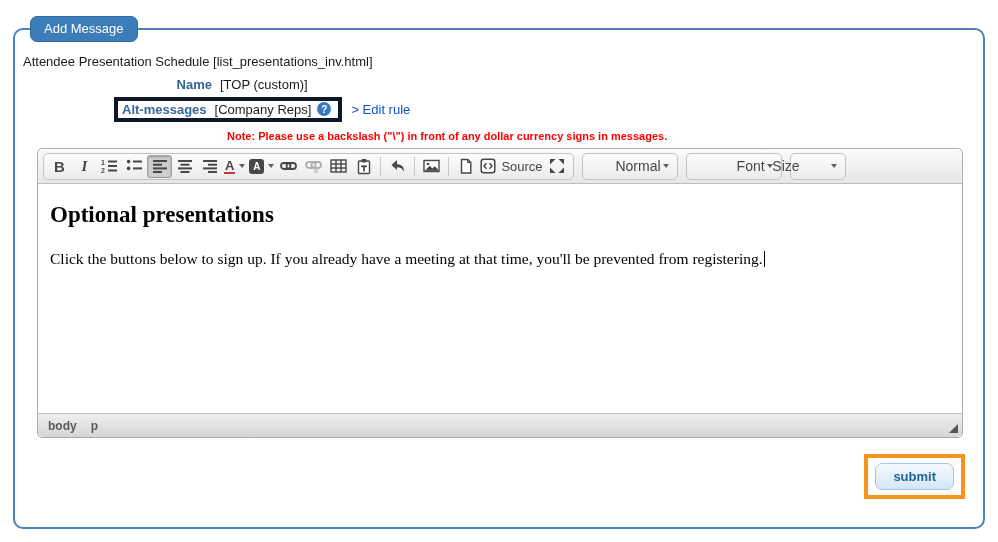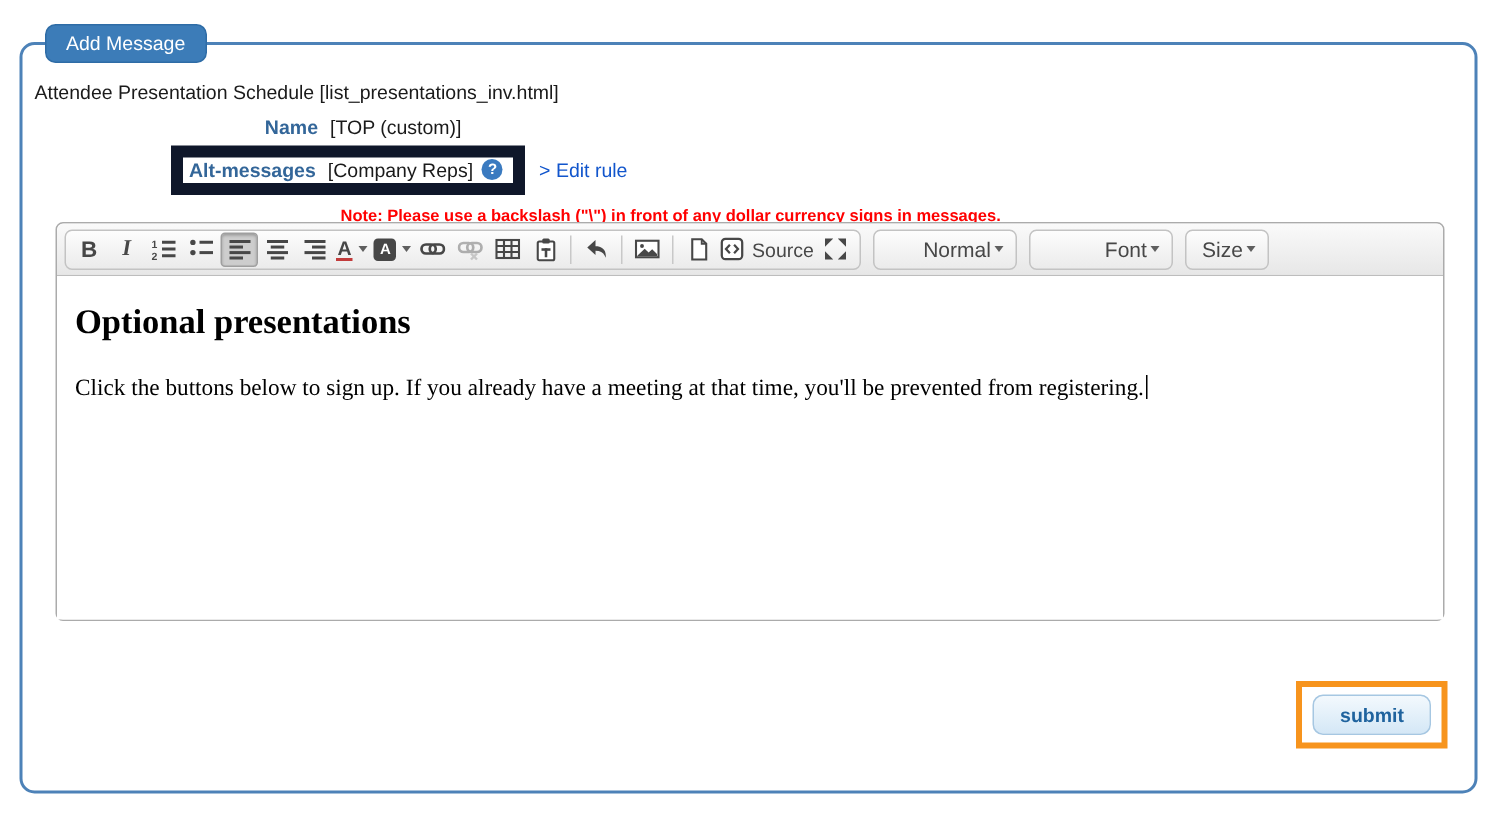--- a/index.html
+++ b/index.html
@@ -12,21 +12,21 @@
   .tab { position:absolute; left:30px; top:16px; z-index:3; background:#3c7cb8;
     border:1px solid #2e6ca6; border-radius:7px; color:#fff; font-size:13px;
     padding:4px 13px 5px; cursor:default; }
 
   .form { position:absolute; left:0; top:20px; width:100%; }
   .row { display:flex; align-items:center; min-height:23px; font-size:13px; }
   .row-label { width:197px; text-align:right; color:#336699; font-weight:bold; flex:0 0 auto; }
   .row-value { margin-left:8px; color:#1a1a1a; white-space:nowrap; }
 
   .alt-row { padding-left:99px; margin-top:1px; }
-  .highlight-box { display:flex; align-items:flex-start; border:8px solid #0f172a;
+  .highlight-box { display:flex; align-items:flex-start; border:4px solid #0f172a;
     padding:1px 7px 1px 4px; background:#fff; }
   .highlight-box .row-label { width:auto; }
   .help { width:14px; height:14px; border-radius:50%; background:#3a7ac0; color:#fff;
     font-size:10px; font-weight:bold; display:inline-flex; align-items:center;
     justify-content:center; margin-left:6px; cursor:pointer; }
   .edit-rule { margin-left:9px; color:#1155CC; font-size:13px; white-space:nowrap; }
   .edit-rule a { color:#1155CC; text-decoration:none; cursor:pointer; }
 
   .note { margin:8px 0 0 212px; color:#FF0000; font-weight:bold; font-size:11px; }
 
@@ -52,21 +52,21 @@
   .bgcolor-a { width:15px; height:15px; background:#474747; color:#fff; font-weight:bold;
     font-size:10px; border-radius:3px; display:inline-flex; align-items:center; justify-content:center; }
   .caret { width:0; height:0; border-left:3.5px solid transparent; border-right:3.5px solid transparent;
     border-top:4.5px solid #5f5f5f; margin-left:2px; }
   .dim { opacity:.4; }
   .src-label { font-size:13px; color:#474747; margin-left:3px; }
 
   .combo { display:flex; align-items:center; justify-content:flex-end;
     border:1px solid #c3c3c3; border-radius:5px; background:linear-gradient(#fdfdfd,#ebebeb);
     height:27px; padding:0 8px; font-size:14px; color:#474747; margin-left:8px; cursor:pointer; }
-  .combo-normal { width:96px; } .combo-font { width:96px; } .combo-size { width:56px; }
+  .combo-normal { width:96px; } .combo-font { width:96px; } .combo-size { width:56px;gap:29px; }
 
   .content { height:229px; padding:10px 12px; font-family:"Liberation Serif", serif;
     color:#000; cursor:text; overflow:hidden; border-radius:0; background:#fff; }
   .content h1 { font-size:23px; font-weight:bold; margin:8px 0 22px; }
   .content p { font-size:15.5px; }
   .caret-line { display:inline-block; width:1px; height:16px; background:#000;
     vertical-align:-3px; margin-left:1px; }
 
   .statusbar { position:relative; height:24px; display:flex; align-items:center; gap:14px;
     padding:0 10px; background:linear-gradient(#efefef,#d5d5d5); border-top:1px solid #c0c0c0;
@@ -270,19 +270,24 @@
           <span>Size</span>
           <span class="caret"></span>
         </div>
     </div>
 
     <div class="content">
       <h1>Optional presentations</h1>
       <p><span>Click the buttons below to sign up. If you already have a meeting at that time, you'll be prevented from registering.</span><span class="caret-line"></span></p>
     </div>
 
+    <div class="statusbar">
+      <span>body</span>
+      <span>p</span>
+      <div class="resize-handle"></div>
+    </div>
   </div>
 
   <div class="submit-wrap">
     <button class="submit-btn">submit</button>
   </div>
 
 </div>
 
 </body></html>

